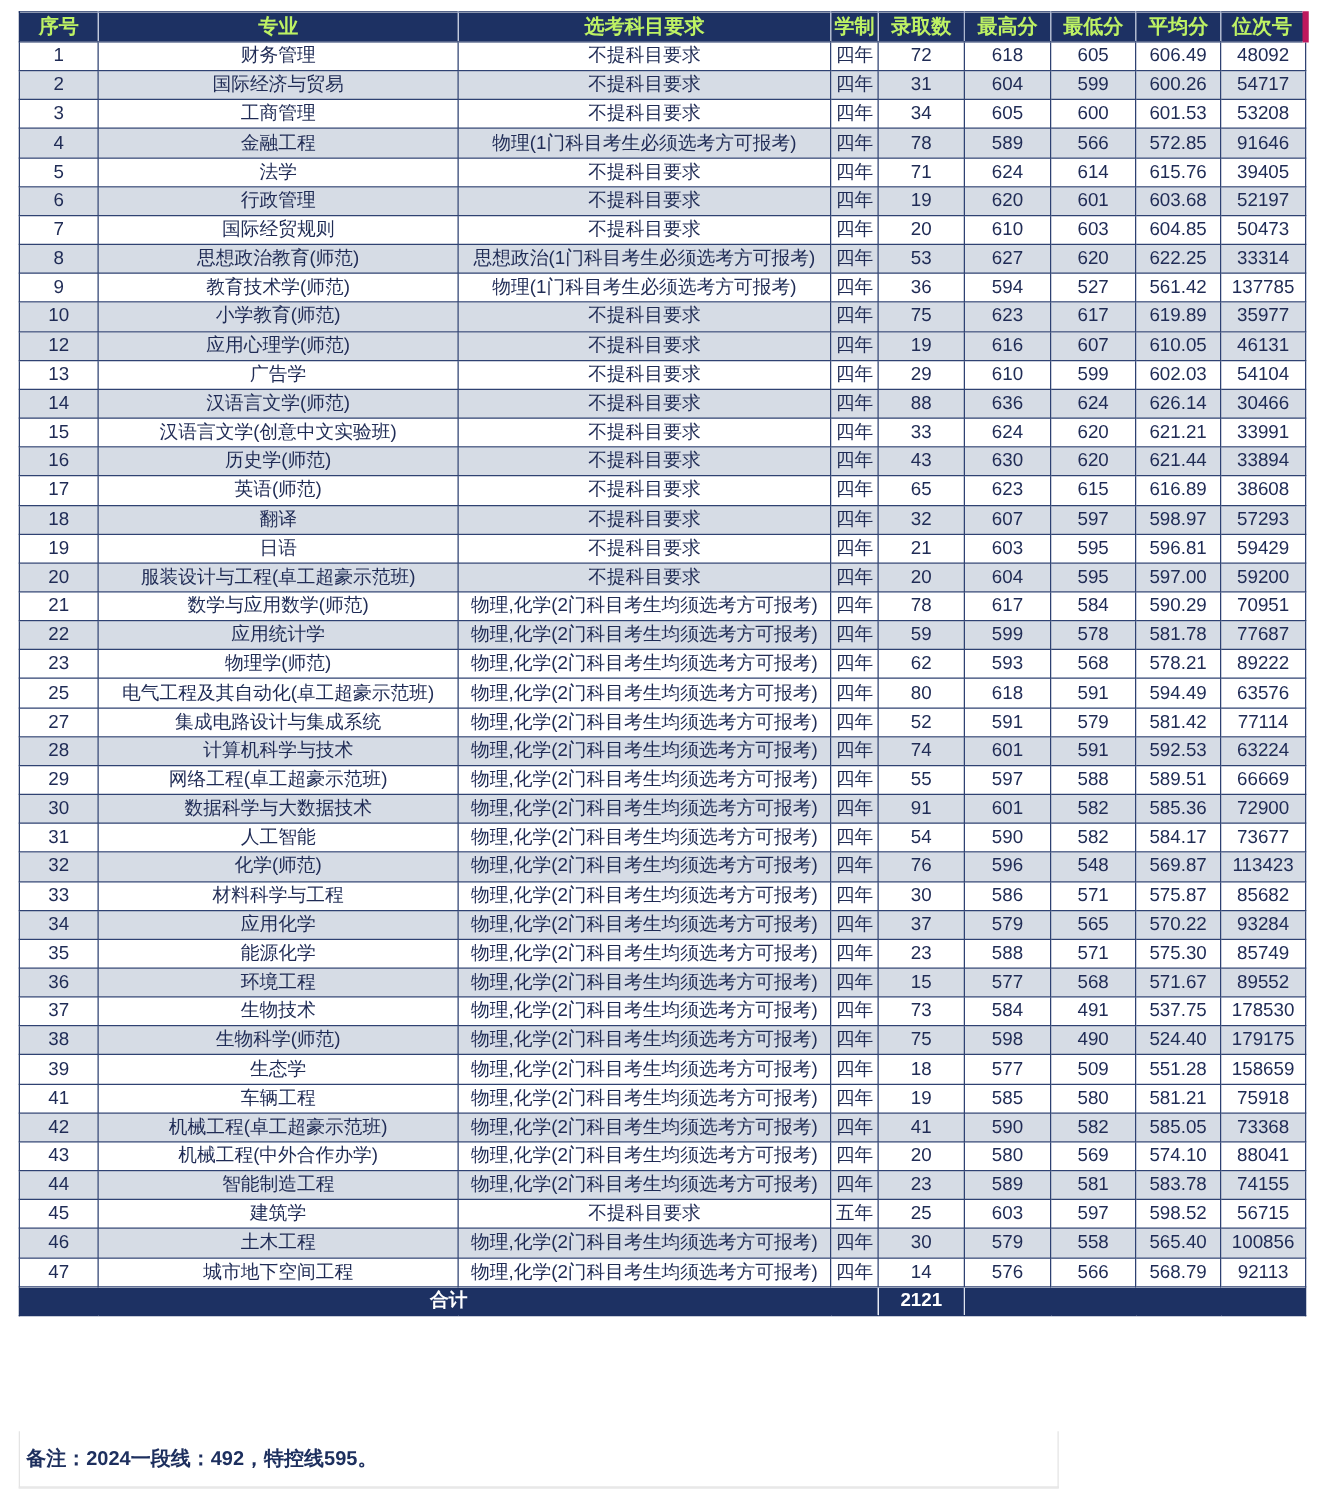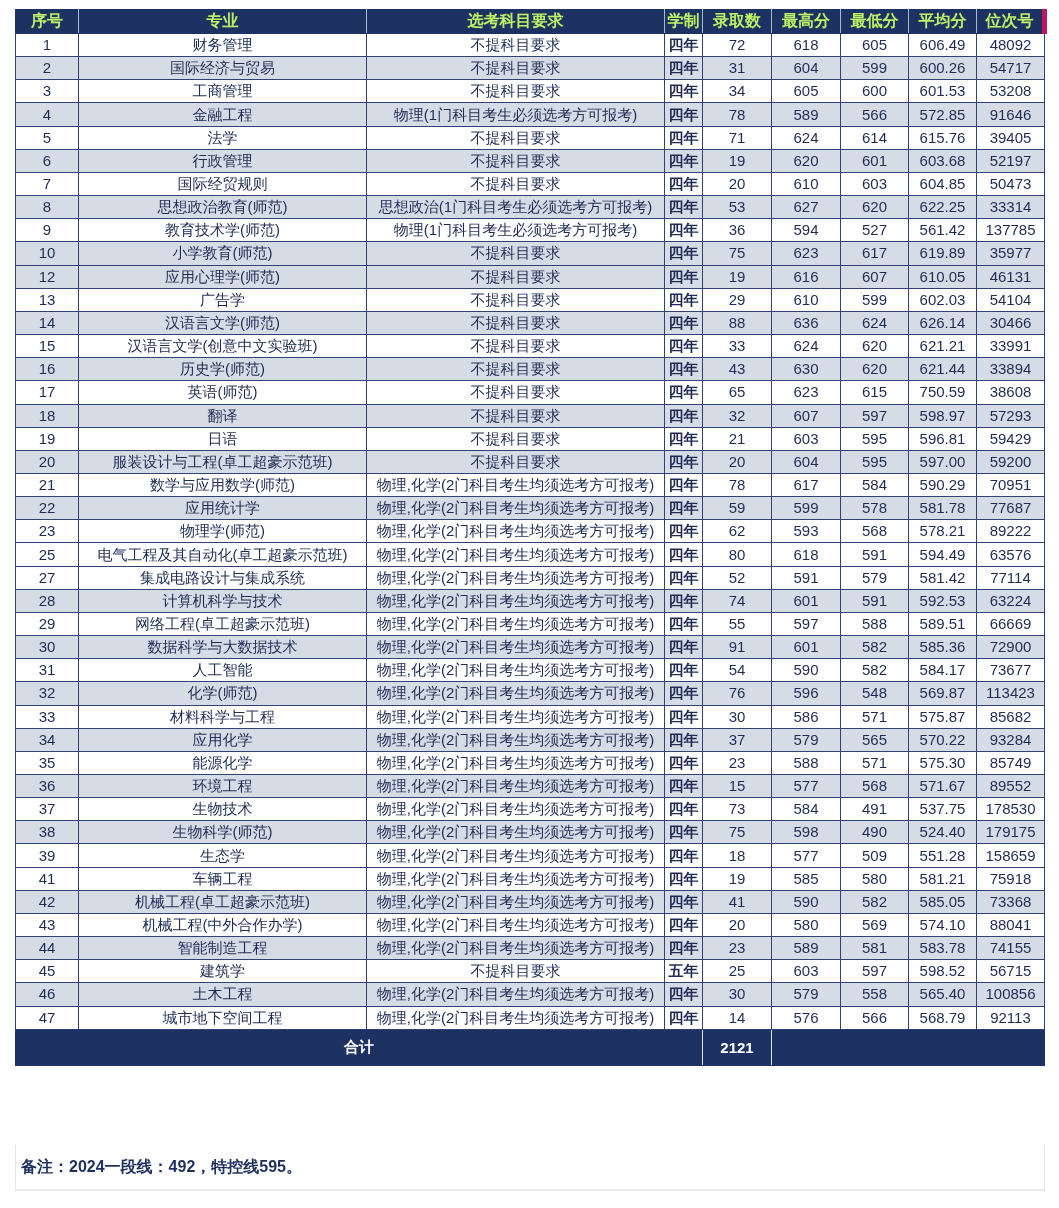--- a/index.html
+++ b/index.html
@@ -50,40 +50,40 @@
     
     tbody#rows tr { height: 23.17px; }
     tbody#rows td {
       font-size: 15px;
       color: #1f2b55;
       border: 1px solid #2f4272;
       line-height: 18px;
     }
     tbody#rows tr.odd td { background: #ffffff; }
     tbody#rows tr.even td { background: #d6dce5; }
-    tbody#rows td.c-duration { padding: 0 1px; font-weight: bold; }
+    tbody#rows td.c-duration { padding: 0 1px; }
     
-    tfoot tr { height: 36px; margin-top: 21px; }
+    tfoot tr { height: 23px; margin-top: 21px; }
     tfoot td {
       background: #1d3163;
       color: #ffffff;
       font-weight: bold;
       font-size: 15px;
       border-top: 1px solid #1d3163;
       border-bottom: 1px solid #1d3163;
     }
     tfoot td.total-label { border-left: 1px solid #1d3163; border-right: 1px solid #dfe4ee; }
     tfoot td.total-value { border-right: 1px solid #dfe4ee; }
     tfoot td.total-rest { border-right: 1px solid #1d3163; }
     
     .note-box {
       position: absolute;
       left: 15px;
       top: 1145px;
-      width: 1030px;
+      width: 832px;
       height: 46px;
       box-sizing: border-box;
       border-left: 1px solid #e4e4e4;
       border-right: 1px solid #e4e4e4;
       border-bottom: 2px solid #e8e8e8;
       background: #ffffff;
     }
     .note-text {
       position: absolute;
       left: 5px;
@@ -290,21 +290,21 @@
           <td class="c-num">33894</td>
         </tr>
         <tr class="odd">
           <td class="c-seq">17</td>
           <td class="c-major">英语(师范)</td>
           <td class="c-req">不提科目要求</td>
           <td class="c-duration">四年</td>
           <td class="c-num">65</td>
           <td class="c-num">623</td>
           <td class="c-num">615</td>
-          <td class="c-num">750.59</td>
+          <td class="c-num">616.89</td>
           <td class="c-num">38608</td>
         </tr>
         <tr class="even">
           <td class="c-seq">18</td>
           <td class="c-major">翻译</td>
           <td class="c-req">不提科目要求</td>
           <td class="c-duration">四年</td>
           <td class="c-num">32</td>
           <td class="c-num">607</td>
           <td class="c-num">597</td>

